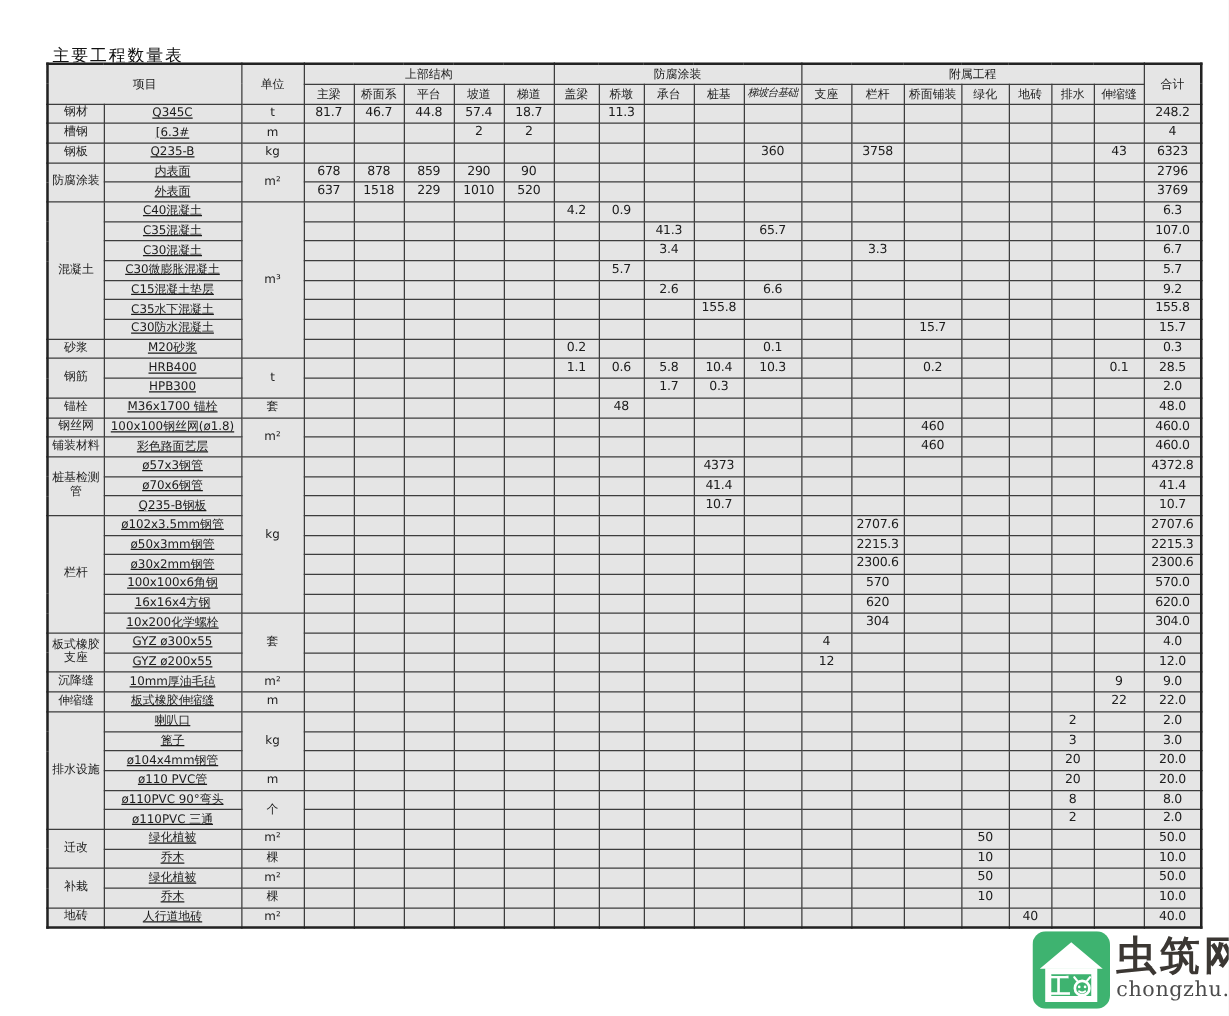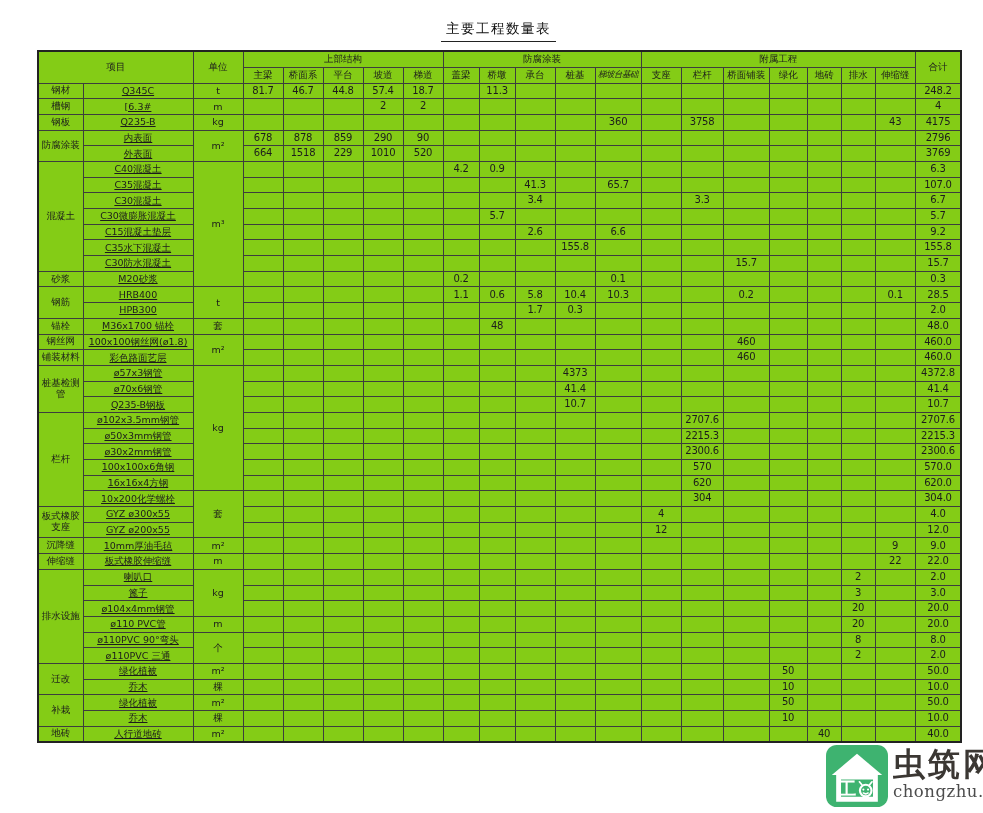--- a/index.html
+++ b/index.html
@@ -3,29 +3,29 @@
 <meta charset="utf-8">
 <style>
   *{box-sizing:border-box;}
   html,body{margin:0;padding:0;}
   body{
     width:983px;height:813px;position:relative;background:#ffffff;
     font-family:"DejaVu Sans","Liberation Sans",sans-serif;color:#222;
     overflow:hidden;
   }
   .sheet{position:absolute;inset:0;}
-  .title-wrap{position:absolute;top:18px;left:37px;width:923px;text-align:center;}
+  .title-wrap{position:absolute;top:34px;left:37px;width:923px;text-align:left;}
   .title-wrap .title{
     display:inline-block;font-size:13.5px;letter-spacing:1.5px;color:#111;
     border-bottom:1px solid #222;padding:0 5px 3px 5px;font-weight:500;
   }
   table.qty{
     position:absolute;left:37px;top:50px;width:923px;
     border-collapse:collapse;table-layout:fixed;
-    border:2px solid #222;background:#84cc16;padding-left:45px;
+    border:2px solid #222;background:#e5e5e5;padding-left:45px;
   }
   .qty th,.qty td{
     border:1px solid #3d3d3d;padding:0 1px;text-align:center;vertical-align:middle;
     font-weight:normal;overflow:hidden;
   }
   .qty thead th{font-size:9.5px;height:16px;white-space:nowrap;color:#1c1c1c;}
   .qty thead th.squeeze{font-size:8.5px;letter-spacing:-0.5px;font-style:italic;}
   .qty tbody td{font-size:9.5px;height:15.7px;line-height:1.05;color:#1c1c1c;}
   .qty tbody td.cat{font-size:9.5px;line-height:1.15;}
   .qty tbody td.item{font-size:9.5px;white-space:nowrap;text-decoration:underline;}
@@ -162,21 +162,21 @@
           <td class="val"></td>
           <td class="val"></td>
           <td class="val">360</td>
           <td class="val"></td>
           <td class="val">3758</td>
           <td class="val"></td>
           <td class="val"></td>
           <td class="val"></td>
           <td class="val"></td>
           <td class="val">43</td>
-          <td class="total">4175</td>
+          <td class="total">6323</td>
         </tr>
         <tr class="gs">
           <td rowspan="2" class="cat">防腐涂装</td>
           <td class="item">内表面</td>
           <td rowspan="2" class="unit">m²</td>
           <td class="val">678</td>
           <td class="val">878</td>
           <td class="val">859</td>
           <td class="val">290</td>
           <td class="val">90</td>
@@ -189,21 +189,21 @@
           <td class="val"></td>
           <td class="val"></td>
           <td class="val"></td>
           <td class="val"></td>
           <td class="val"></td>
           <td class="val"></td>
           <td class="total">2796</td>
         </tr>
         <tr>
           <td class="item">外表面</td>
-          <td class="val">664</td>
+          <td class="val">637</td>
           <td class="val">1518</td>
           <td class="val">229</td>
           <td class="val">1010</td>
           <td class="val">520</td>
           <td class="val"></td>
           <td class="val"></td>
           <td class="val"></td>
           <td class="val"></td>
           <td class="val"></td>
           <td class="val"></td>

